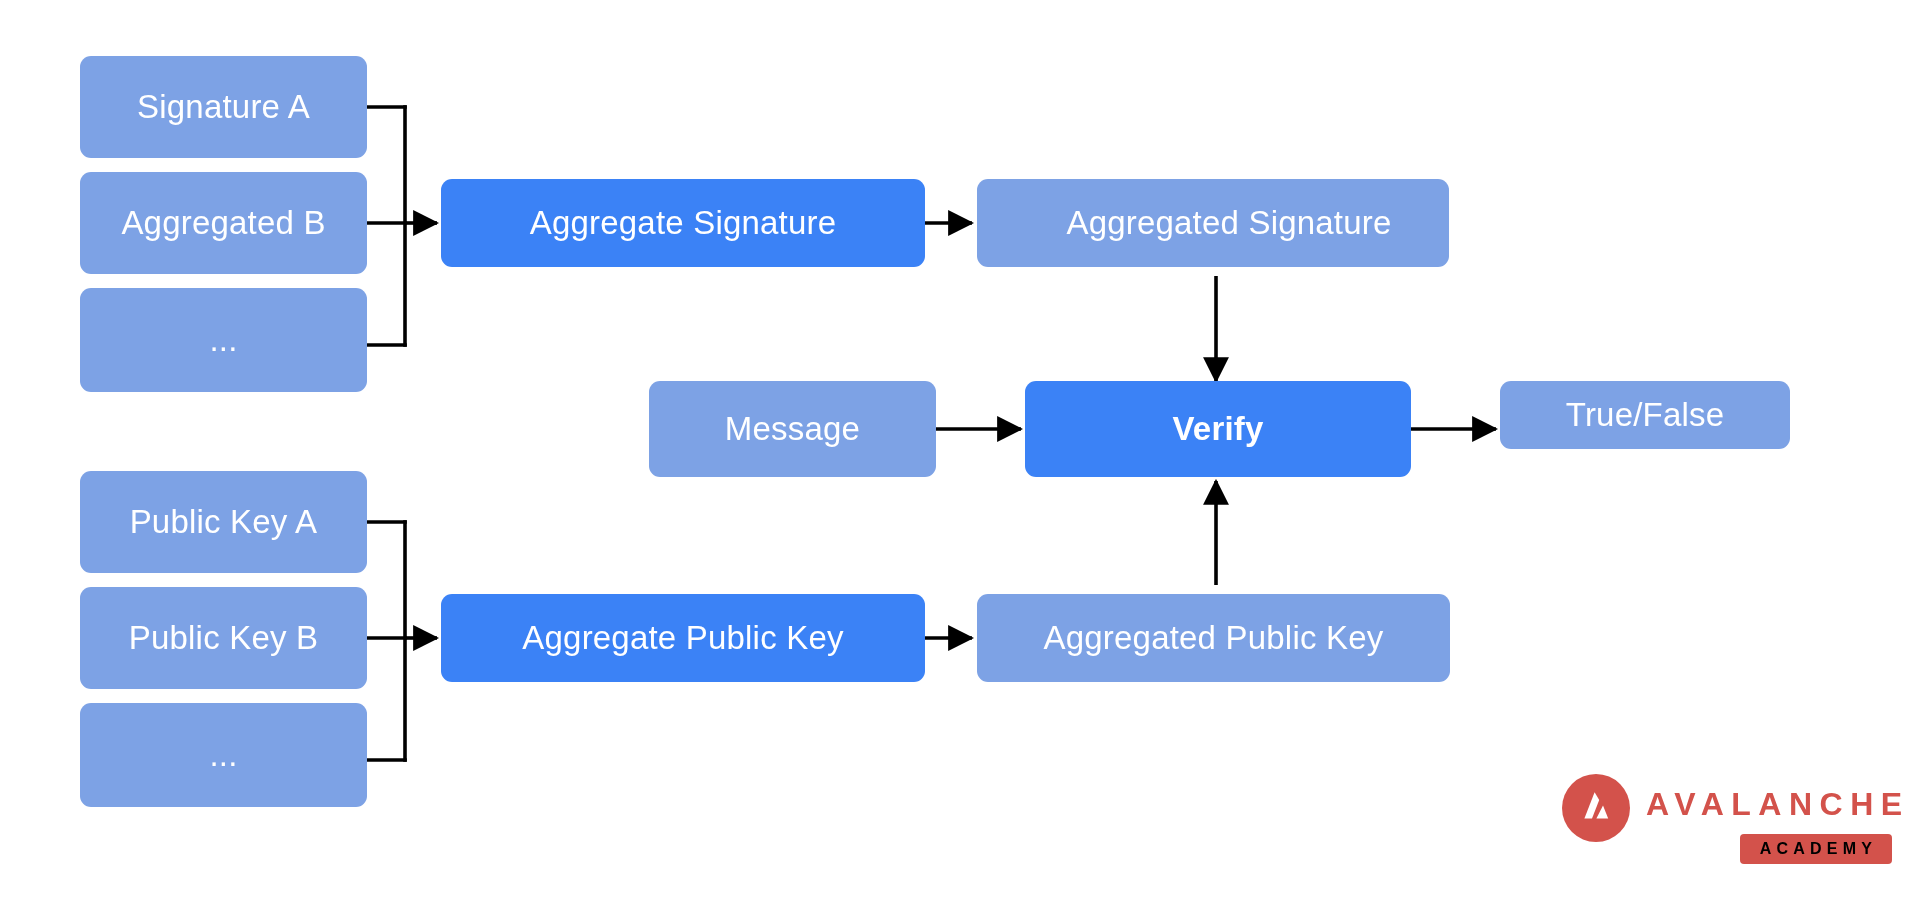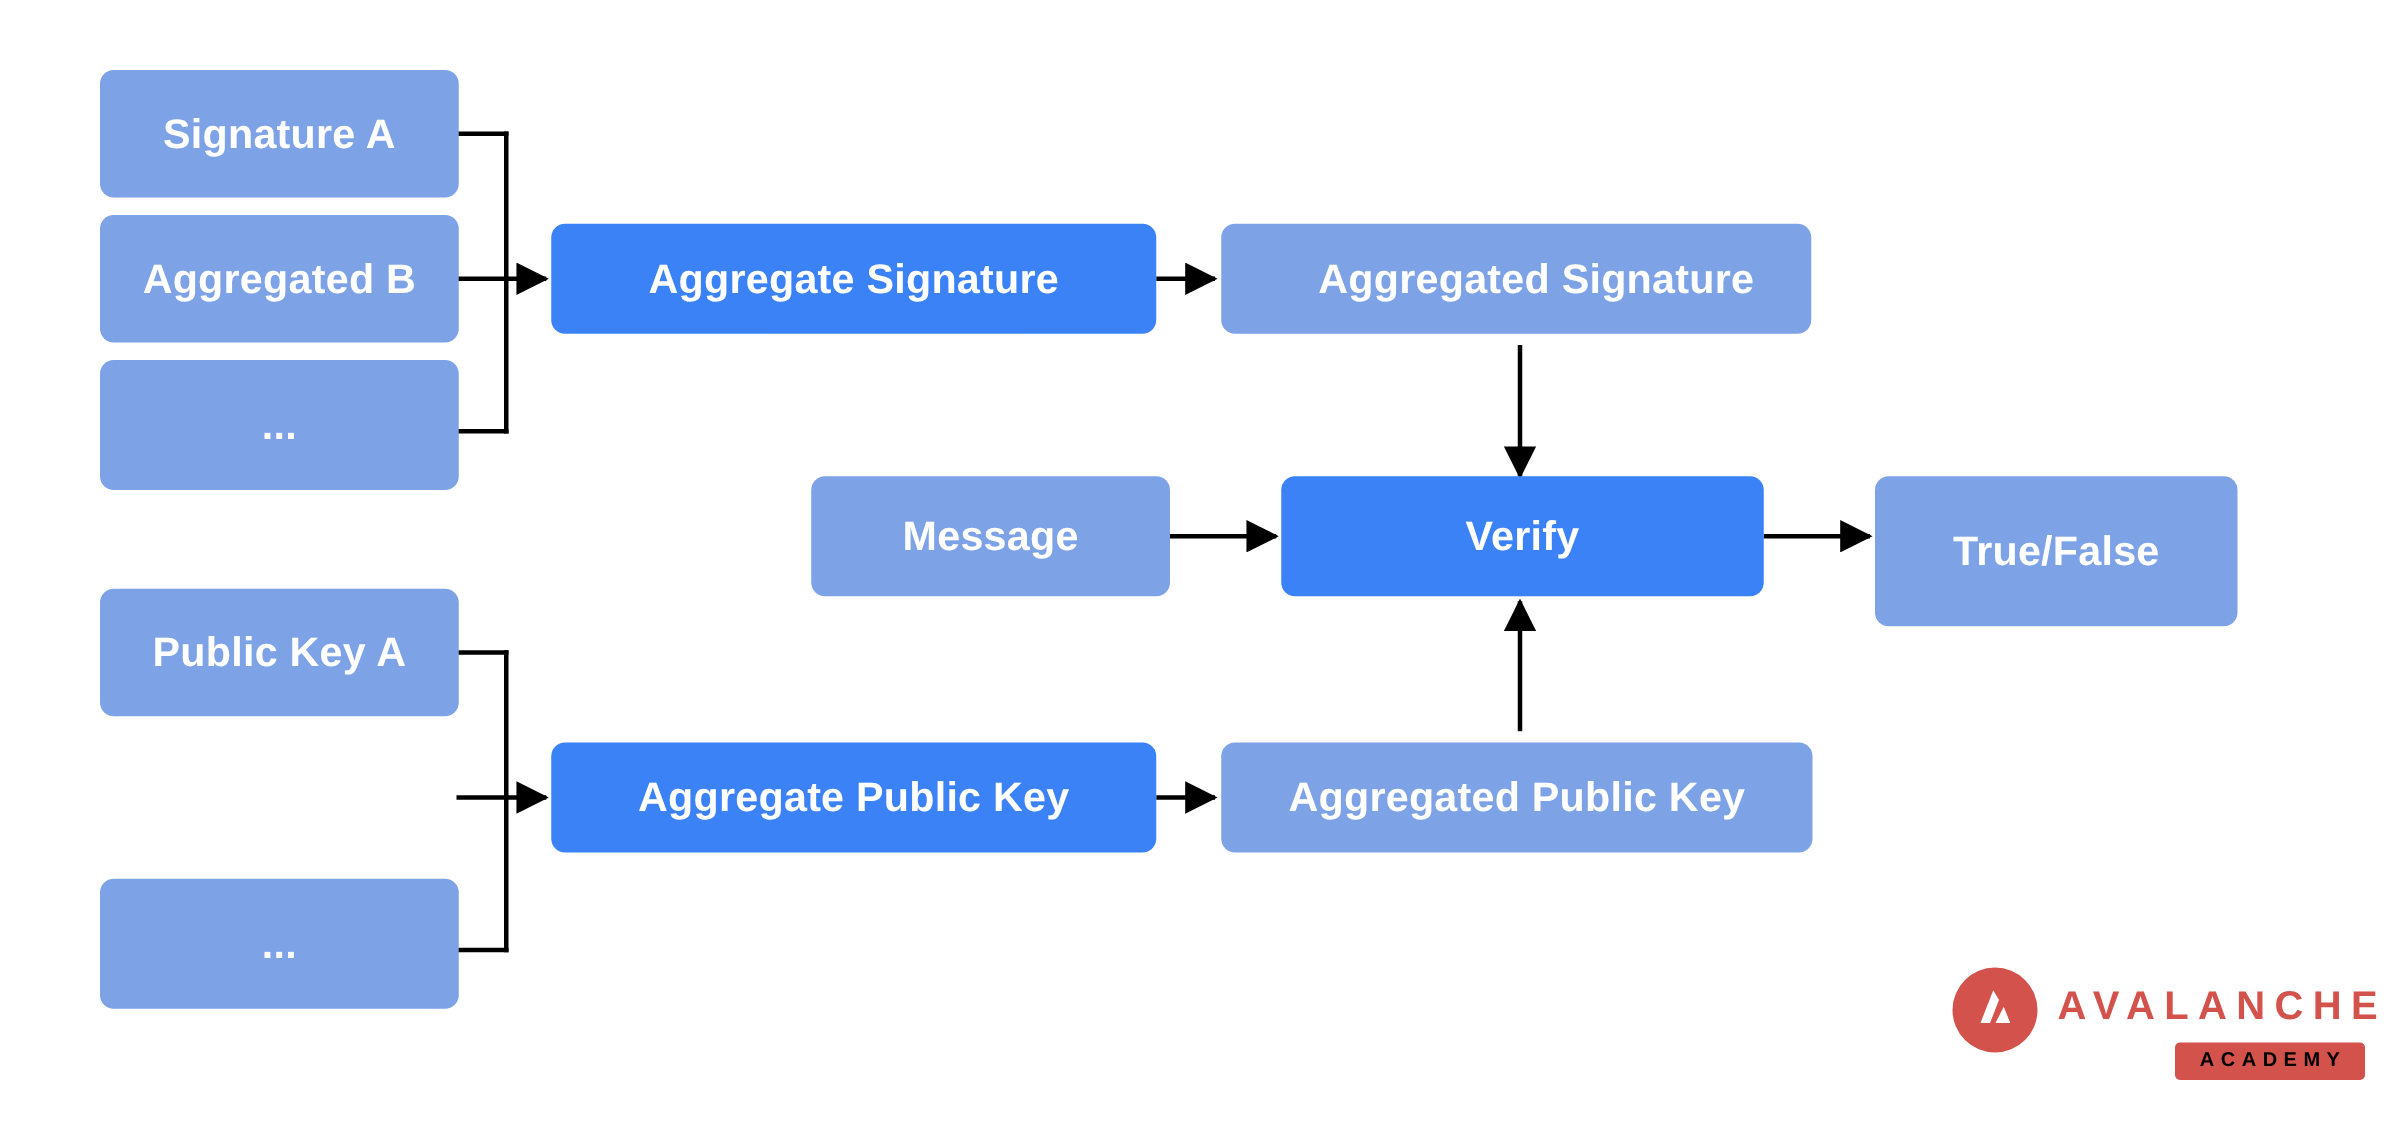--- a/index.html
+++ b/index.html
@@ -22,21 +22,21 @@
   }
   .node {
     position: absolute;
     box-sizing: border-box;
     display: flex;
     align-items: center;
     justify-content: center;
     border-radius: 11px;
     color: #ffffff;
     font-size: 33px;
-    font-weight: 700;
+    font-weight: 400;
     line-height: 1.1;
     letter-spacing: 0.2px;
     white-space: nowrap;
     user-select: none;
   }
   .node.blue  { background: #7da2e5; }
   .node.red   { background: #3b82f6; }
   .node.bold  { font-weight: 700; }
 
   #edges {
@@ -157,28 +157,31 @@
   </div>
 
   <div class="node blue" style="left:620px; top:381px; width:287px; height:96px;margin-left:29px;">
     <span>Message</span>
   </div>
 
   <div class="node red bold" style="left:1025px; top:381px; width:386px; height:96px;">
     <span>Verify</span>
   </div>
 
-  <div class="node blue" style="left:1500px; top:381px; width:290px; height:120px;">
+  <div class="node blue" style="left:1500px; top:381px; width:290px; height:68px;">
     <span>True/False</span>
   </div>
 
   <div class="node blue" style="left:80px;  top:471px; width:287px; height:102px;">
     <span>Public Key A</span>
   </div>
 
+  <div class="node blue" style="left:80px;  top:587px; width:287px; height:102px;">
+    <span>Public Key B</span>
+  </div>
 
   <div class="node blue" style="left:80px;  top:703px; width:287px; height:104px;">
     <span>...</span>
   </div>
 
   <div class="node red" style="left:441px; top:594px; width:484px; height:88px;">
     <span>Aggregate Public Key</span>
   </div>
 
   <div class="node blue" style="left:977px; top:594px; width:473px; height:88px;">

